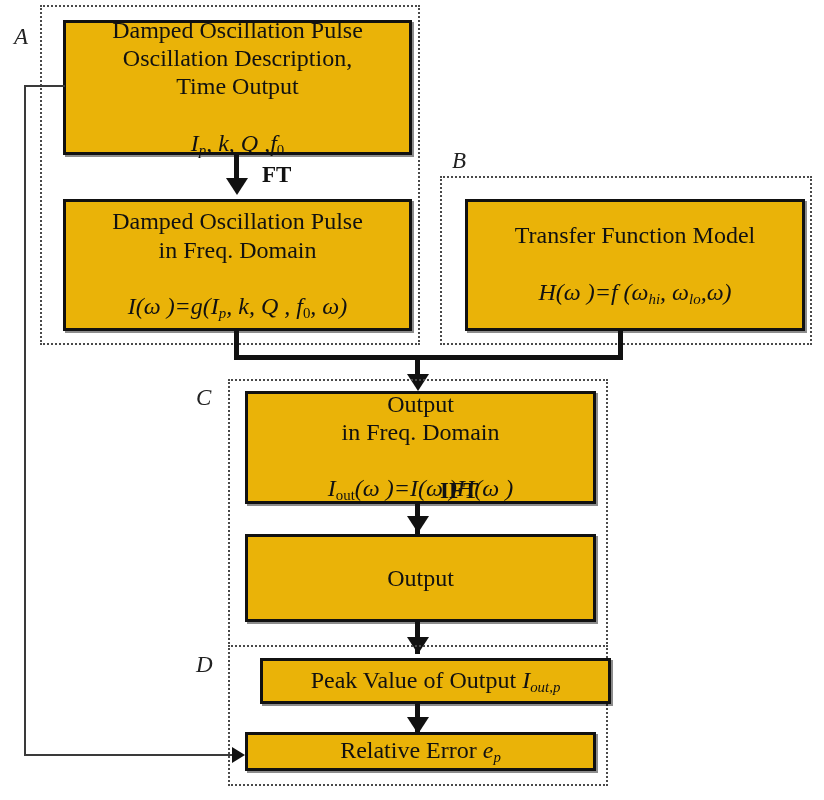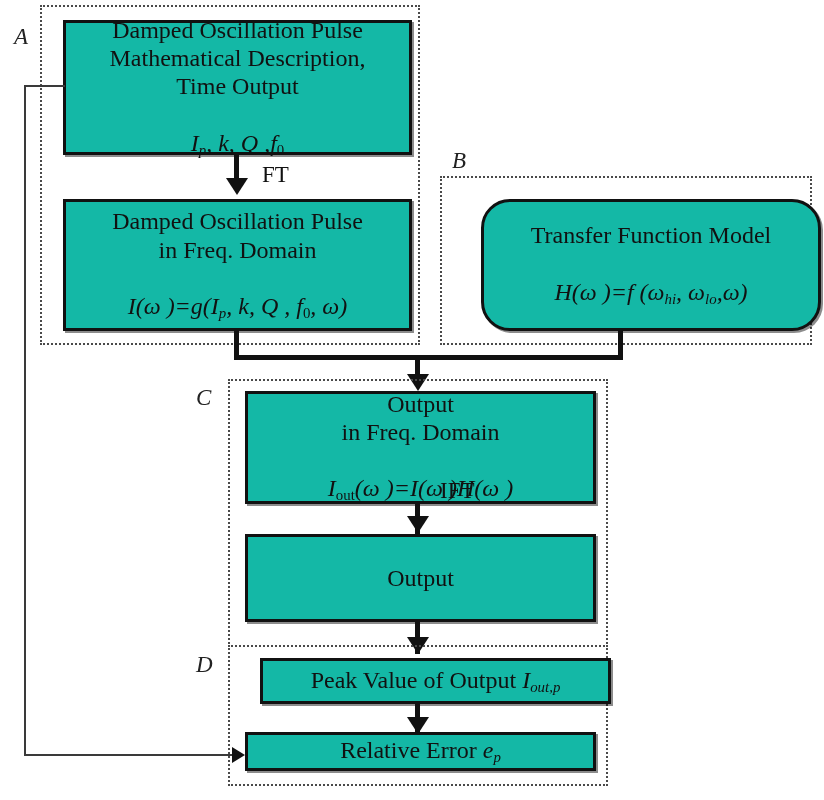--- a/index.html
+++ b/index.html
@@ -29,21 +29,21 @@
     font-size: 23px;
     color: #222;
     font-family: "Liberation Serif", "DejaVu Serif", serif;
   }
 
   
   .node {
     position: absolute;
     box-sizing: border-box;
     border: 3px solid #111;
-    background: #14b8a6;
+    background: #eab308;
     display: flex;
     flex-direction: column;
     align-items: center;
     justify-content: center;
     text-align: center;
     color: #111;
     font-size: 24px;
     line-height: 1.18;
     box-shadow: 2px 2px 0 rgba(0,0,0,0.45);
   }
@@ -74,33 +74,34 @@
     width: 0; height: 0;
     border-top: 8px solid transparent;
     border-bottom: 8px solid transparent;
     border-left: 13px solid #111;
   }
   .edge-label {
     position: absolute;
     font-size: 23px;
     color: #111;
     white-space: nowrap;
+    font-weight: bold;
   }
 </style>
 </head>
 <body>
 
 <div id="canvas">
 
   <div class="group" style="left:40px; top:5px; width:380px; height:340px;"></div>
   <div class="group-label" style="left:14px; top:24px;">A</div>
 
   <div class="node" style="left:63px; top:20px; width:349px; height:135px;">
     <span class="ln">Damped Oscillation Pulse</span>
-    <span class="ln">Mathematical Description,</span>
+    <span class="ln">Oscillation Description,</span>
     <span class="ln">Time Output</span>
     <span class="ln formula">
       <span class="sym">I</span><sub>p</sub>, <span class="sym">k</span>, <span class="sym">Q</span> ,<span class="sym">f</span><sub class="upr">0</sub>
     </span>
   </div>
 
   <div class="vline" style="left:234px; top:155px; width:5px; height:30px;"></div>
   <div class="arrow-down" style="left:226px; top:178px;"></div>
   <div class="edge-label" style="left:262px; top:162px;">FT</div>
 
@@ -108,21 +109,21 @@
     <span class="ln">Damped Oscillation Pulse</span>
     <span class="ln">in Freq. Domain</span>
     <span class="ln formula">
       <span class="sym">I</span>(<span class="sym">ω</span> )=<span class="sym">g</span>(<span class="sym">I</span><sub>p</sub>, <span class="sym">k</span>, <span class="sym">Q</span> , <span class="sym">f</span><sub class="upr">0</sub>, <span class="sym">ω</span>)
     </span>
   </div>
 
   <div class="group" style="left:440px; top:176px; width:372px; height:169px;"></div>
   <div class="group-label" style="left:452px; top:148px;">B</div>
 
-  <div class="node" style="left:481px; top:199px; width:340px; height:132px;border-radius:29px;">
+  <div class="node" style="left:465px; top:199px; width:340px; height:132px;">
     <span class="ln">Transfer Function Model</span>
     <span class="ln formula">
       <span class="sym">H</span>(<span class="sym">ω</span> )=<span class="sym">f</span> (<span class="sym">ω</span><sub>hi</sub>, <span class="sym">ω</span><sub>lo</sub>,<span class="sym">ω</span>)
     </span>
   </div>
 
   <div class="vline" style="left:234px; top:331px; width:5px; height:29px;"></div>
   <div class="vline" style="left:618px; top:331px; width:5px; height:29px;"></div>
   <div class="hline" style="left:234px; top:355px; width:389px; height:5px;"></div>
   <div class="vline" style="left:415px; top:355px; width:5px; height:26px;"></div>

